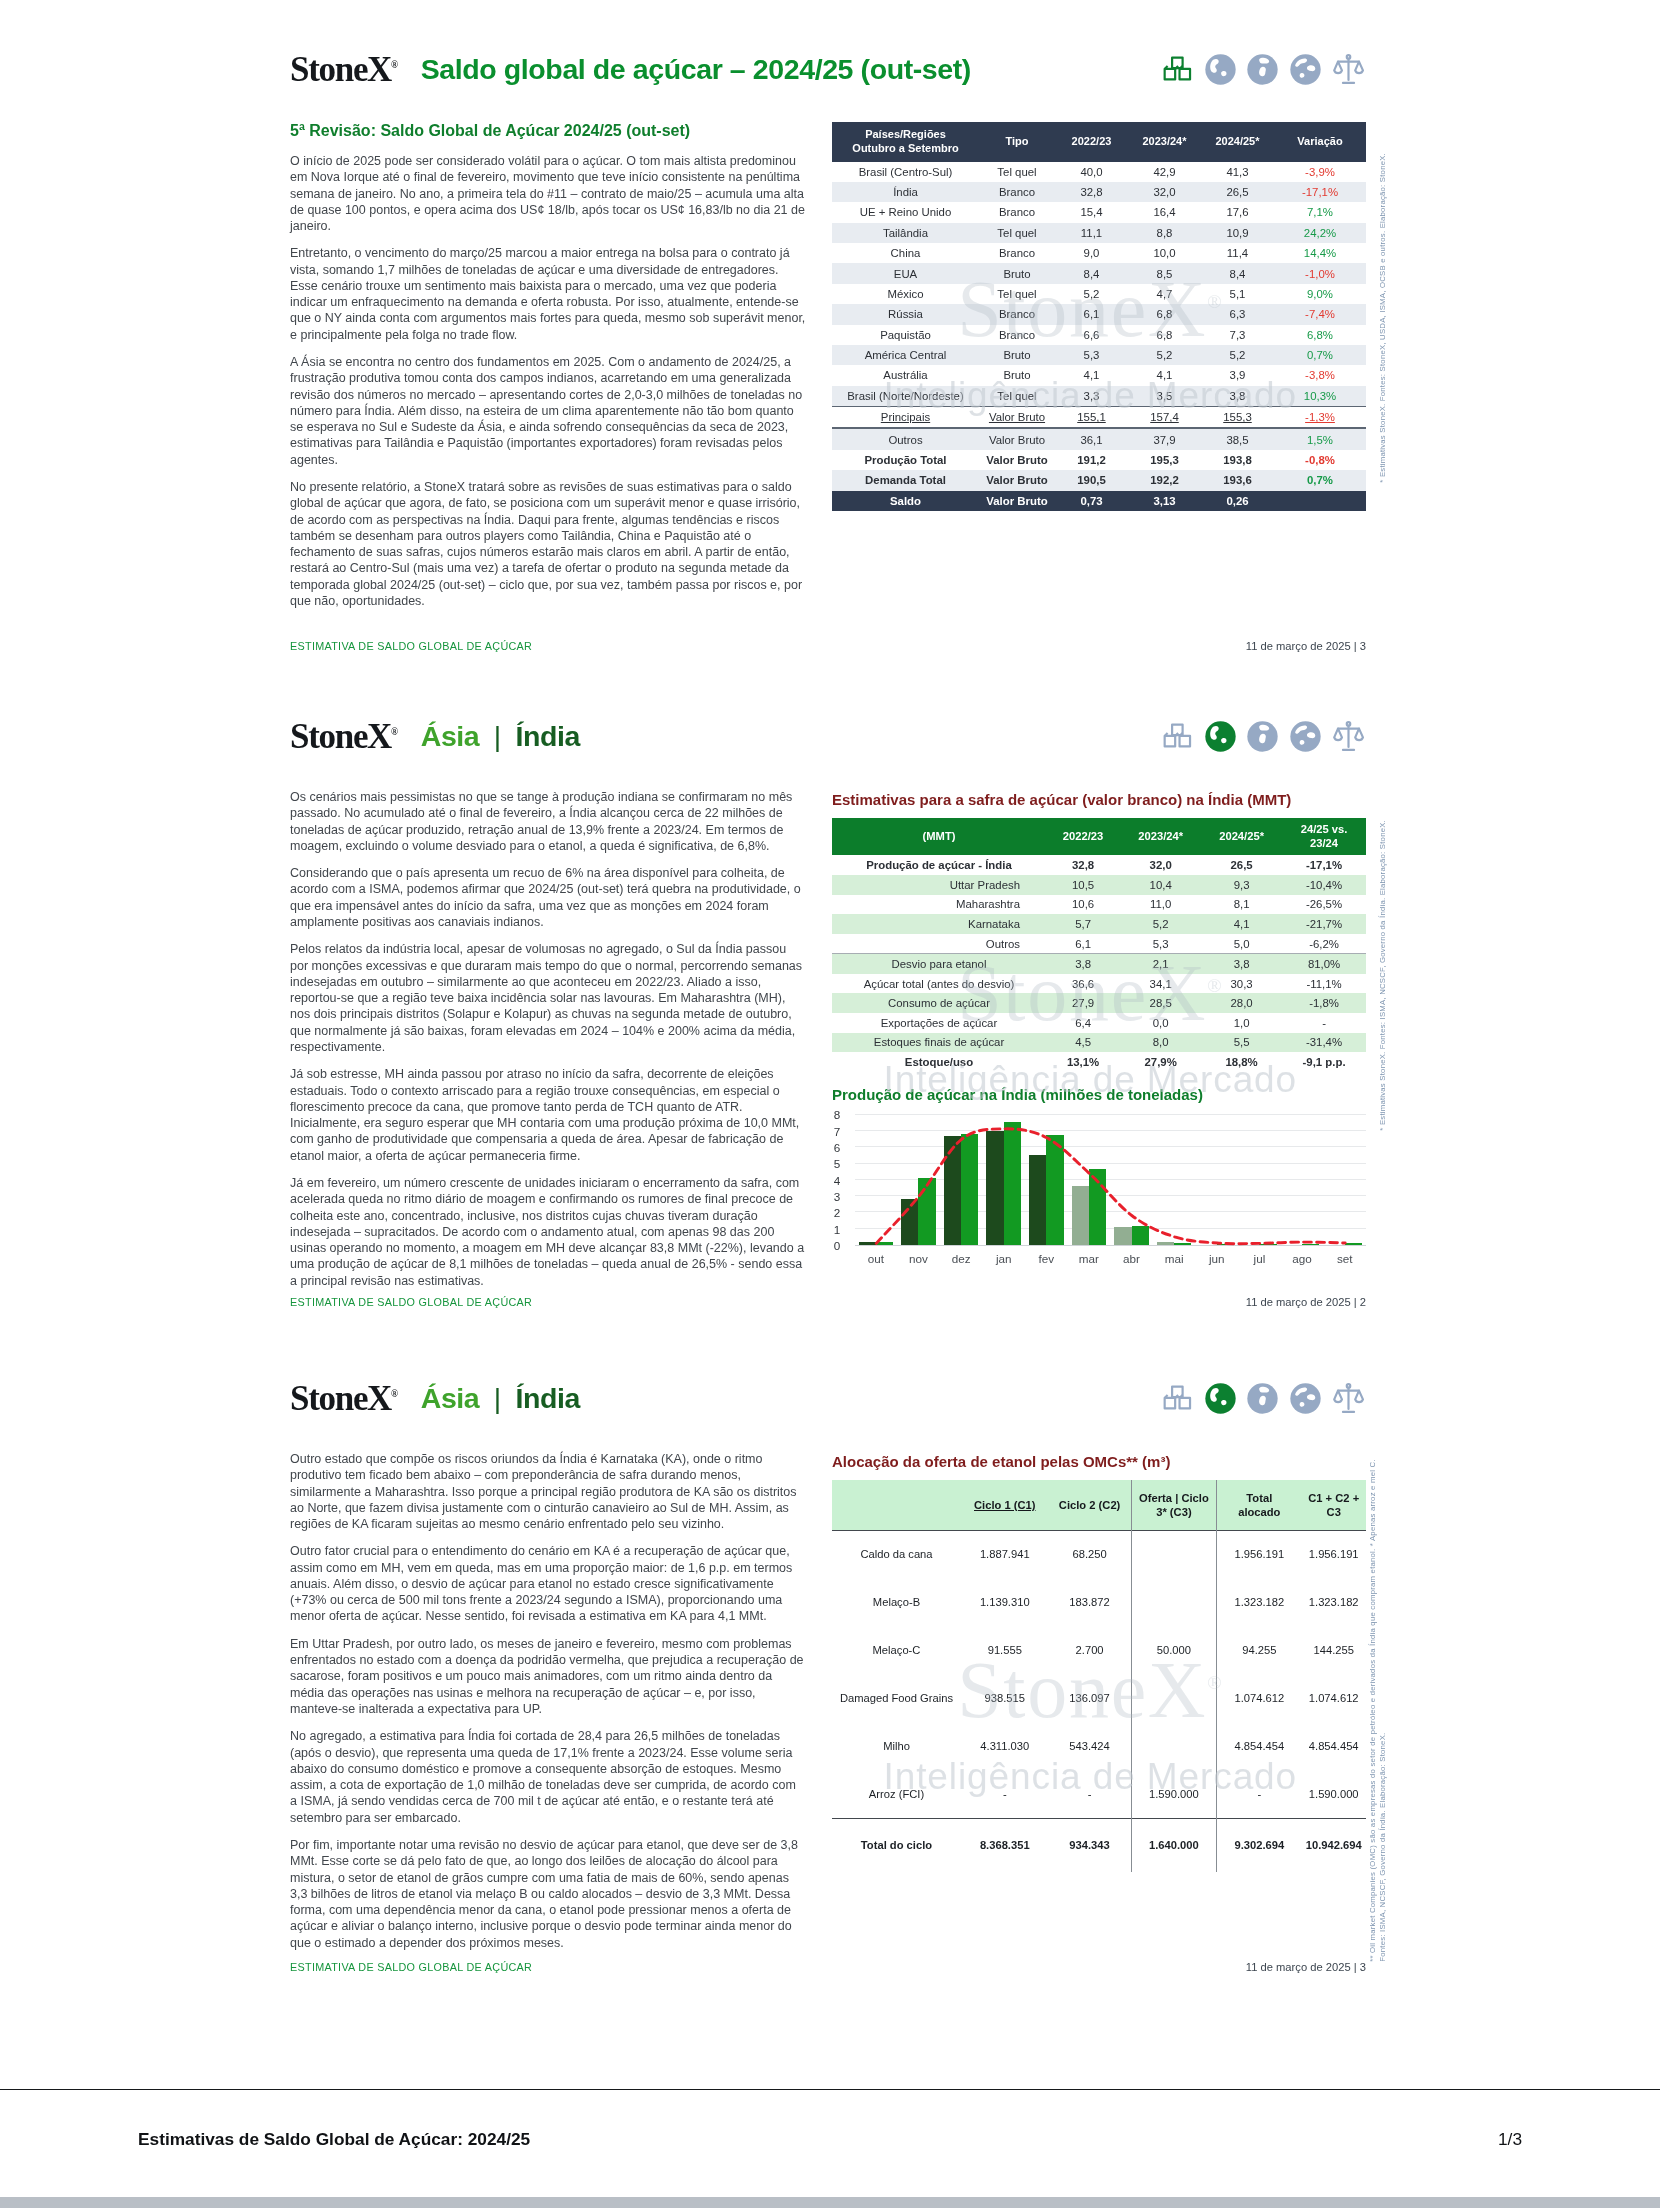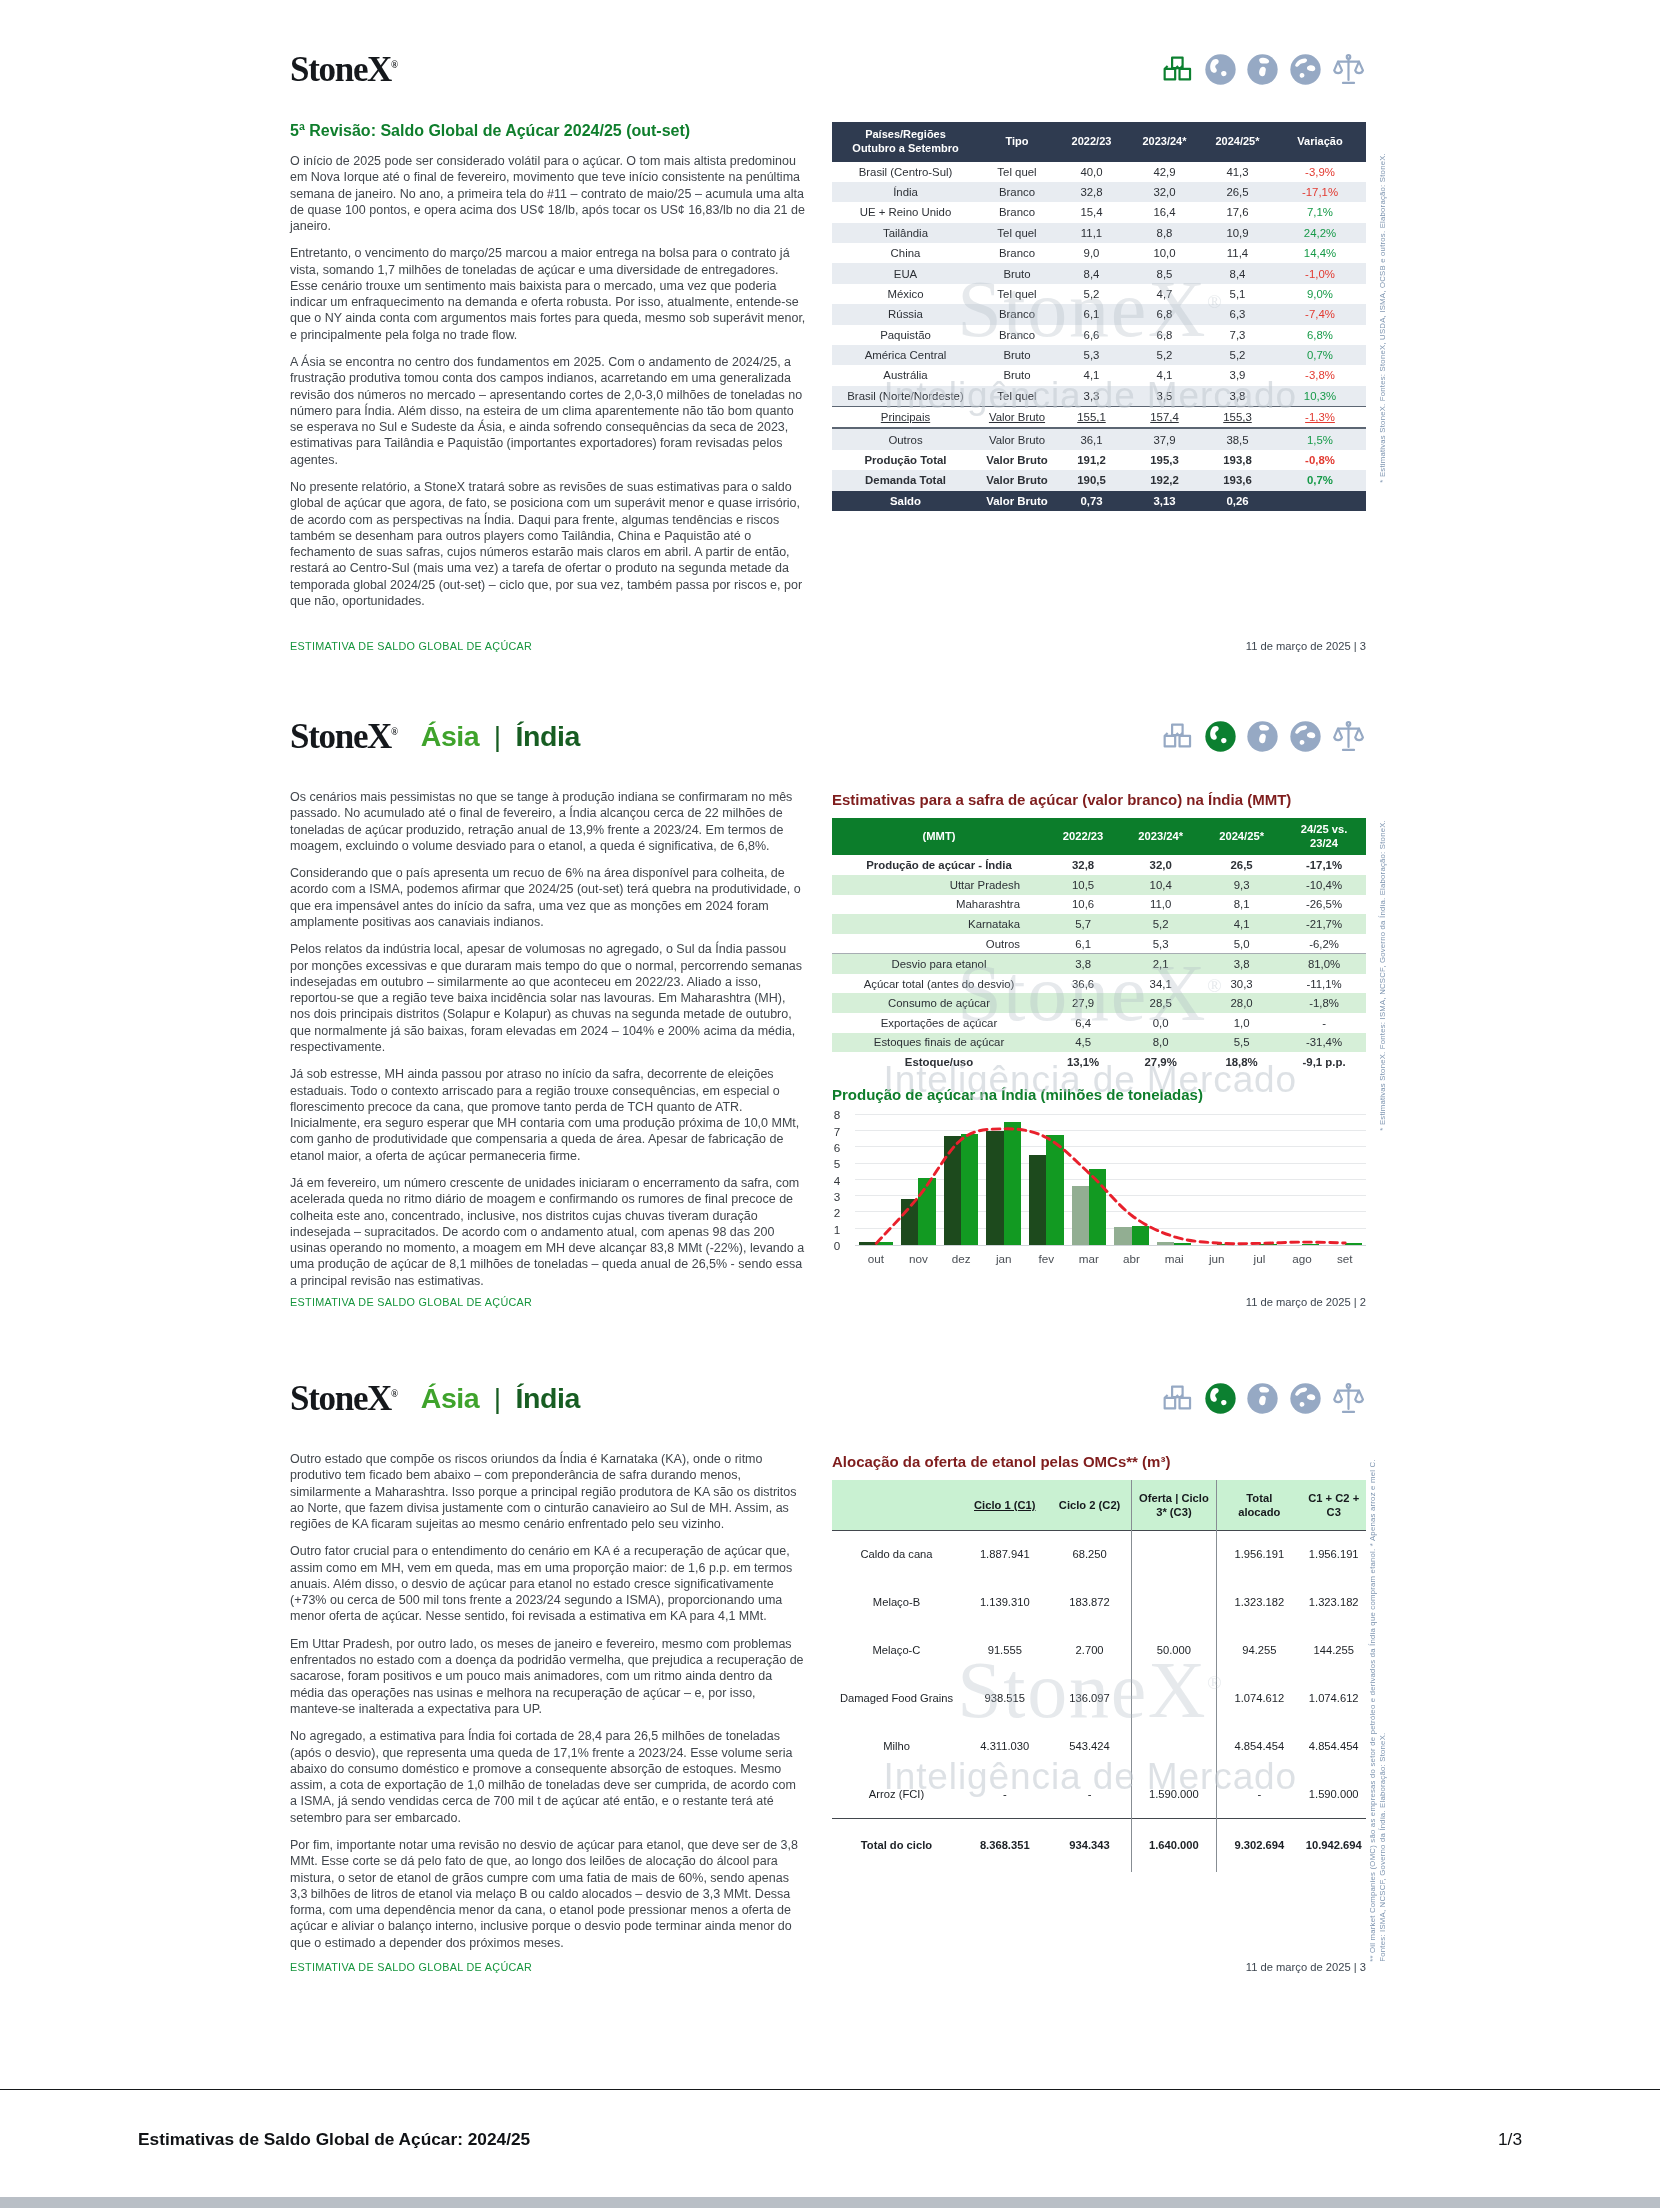--- a/index.html
+++ b/index.html
@@ -151,20 +151,21 @@
         <path d="M19.2 6.6l-2.6 6a2.8 2.8 0 0 0 5.3 0z"></path>
         <path d="M8.2 21.2h7.6"></path>
       </g>
     </symbol>
   </defs>
 </svg>
 
 <section class="page p1">
   <header class="hdr">
     <span class="logo"><span>StoneX</span><sup>®</sup></span>
+    <h1 class="hdr-title">Saldo global de açúcar – 2024/25 (out-set)</h1>
     <span class="hicons">
         <span class="hic ic-green">
           <svg viewBox="0 0 24 24" aria-hidden="true">
             <use href="#sym-cubes"></use>
           </svg>
         </span>
         <span class="hic ic-gray">
           <svg viewBox="0 0 24 24" aria-hidden="true">
             <use href="#sym-globe1"></use>
           </svg>

